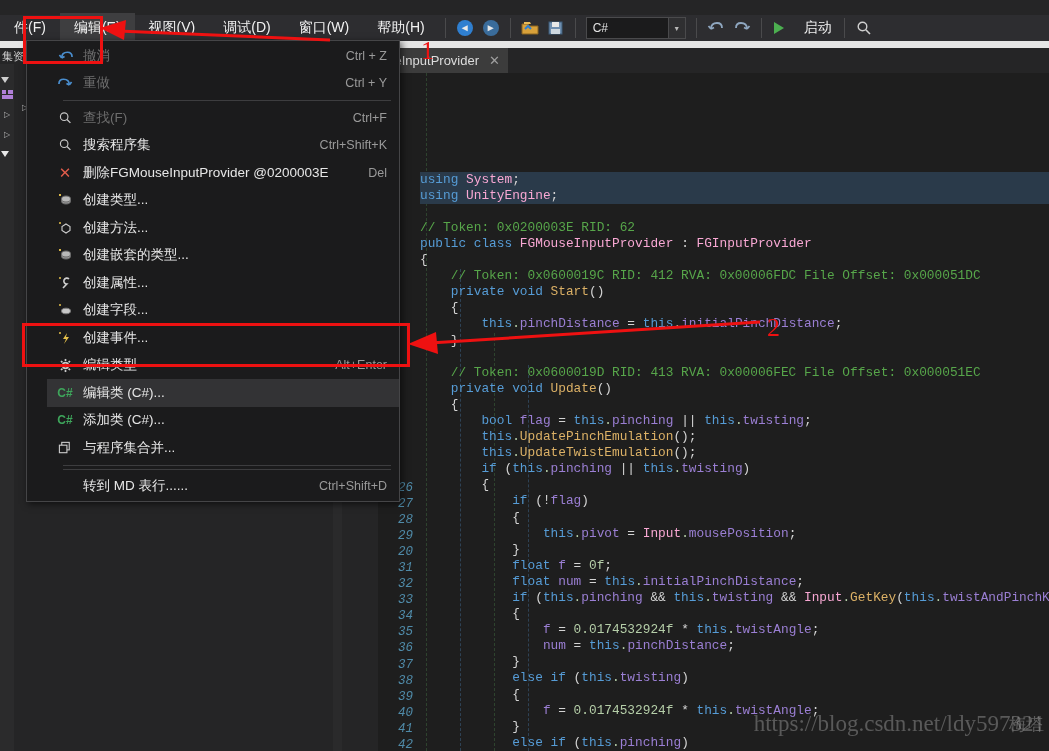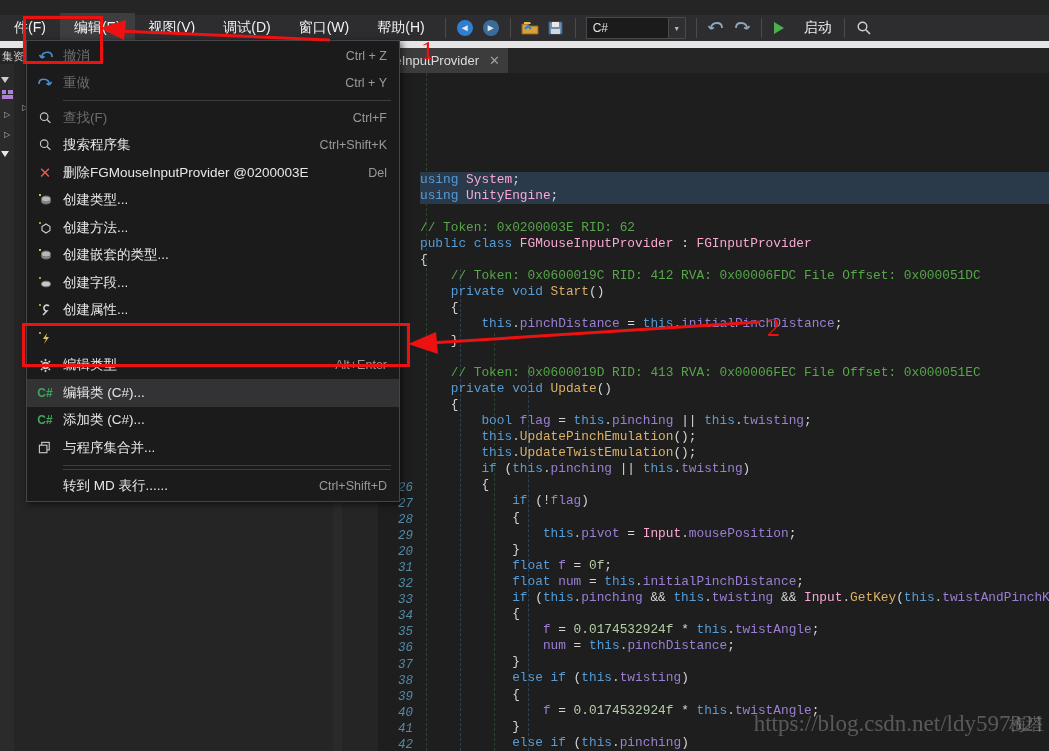--- a/index.html
+++ b/index.html
@@ -138,21 +138,21 @@
   .guide.b{border-left-color:#3a5a7a;}
 
   
   .dropdown{
     position:absolute;left:26px;top:40px;width:374px;background:#1b1b1c;
     border:1px solid #454547;box-shadow:2px 2px 7px rgba(0,0,0,.6);z-index:40;
     padding:1px 0;box-sizing:border-box;
   }
   .dd-item{
     height:27.5px;display:flex;align-items:center;color:#e6e6e6;font-size:13.5px;
-    padding-left:0;box-sizing:border-box;position:relative;white-space:nowrap;
+    padding-left:0;box-sizing:border-box;position:relative;white-space:nowrap;margin-left:20px;
   }
   .dd-item.disabled{color:#6d6d6d;}
   .dd-item.sel{background:#333335;}
   .dd-ico{
     width:36px;flex:0 0 auto;display:flex;align-items:center;justify-content:center;
     font-size:13px;color:#c8c8c8;
   }
   .dd-label{flex:1 1 auto;}
   .dd-key{color:#9a9a9a;font-size:12.5px;padding-right:12px;flex:0 0 auto;}
   .dd-sep{height:1px;background:#3d3d3f;margin:3px 8px 3px 36px;}
@@ -550,43 +550,44 @@
               <ellipse cx="9" cy="6" rx="4.5" ry="3" fill="#b8b8b8" stroke="#6a6a6a"></ellipse>
             </svg>
           </span>
           <span class="dd-label">创建嵌套的类型...</span>
           <span class="dd-key"></span>
         </div>
         <div class="dd-item">
           <span class="dd-ico">
             <svg width="16" height="14" viewBox="0 0 16 14">
               <path d="M2 2 l2 0 M3 1 l0 2" stroke="#e5c04a" stroke-width="1"></path>
-              <ellipse cx="9" cy="8" rx="4.5" ry="2.8" fill="#c8c8c8" stroke="#7a7a7a"></ellipse>
-            </svg>
-          </span>
-          <span class="dd-label">创建字段...</span>
+              <path d="M12 3 a3 3 0 1 0 -2.2 5.1 L6 12" stroke="#cfcfcf" stroke-width="1.6" fill="none"></path>
+            </svg>
+          </span>
+          <span class="dd-label">创建属性...</span>
           <span class="dd-key"></span>
         </div>
         <div class="dd-item">
           <span class="dd-ico">
             <svg width="16" height="14" viewBox="0 0 16 14">
               <path d="M2 2 l2 0 M3 1 l0 2" stroke="#e5c04a" stroke-width="1"></path>
-              <path d="M12 3 a3 3 0 1 0 -2.2 5.1 L6 12" stroke="#cfcfcf" stroke-width="1.6" fill="none"></path>
-            </svg>
-          </span>
-          <span class="dd-label">创建属性...</span>
+              <ellipse cx="9" cy="8" rx="4.5" ry="2.8" fill="#c8c8c8" stroke="#7a7a7a"></ellipse>
+            </svg>
+          </span>
+          <span class="dd-label">创建字段...</span>
           <span class="dd-key"></span>
         </div>
         <div class="dd-item">
           <span class="dd-ico">
             <svg width="16" height="14" viewBox="0 0 16 14">
               <path d="M2 2 l2 0 M3 1 l0 2" stroke="#e5c04a" stroke-width="1"></path>
               <path d="M10 2 L6 8 h3 l-2 5 5 -7 h-3z" fill="#e5c04a"></path>
             </svg>
           </span>
+          <span class="dd-label">创建事件...</span>
           <span class="dd-key"></span>
         </div>
         <div class="dd-item">
           <span class="dd-ico">
             <svg width="15" height="15" viewBox="0 0 16 16">
               <circle cx="8" cy="8" r="3" fill="none" stroke="#c9c9c9" stroke-width="1.8"></circle>
               <g stroke="#c9c9c9" stroke-width="1.8">
                 <line x1="8" y1="1" x2="8" y2="3.2"></line>
                 <line x1="8" y1="12.8" x2="8" y2="15"></line>
                 <line x1="1" y1="8" x2="3.2" y2="8"></line>

